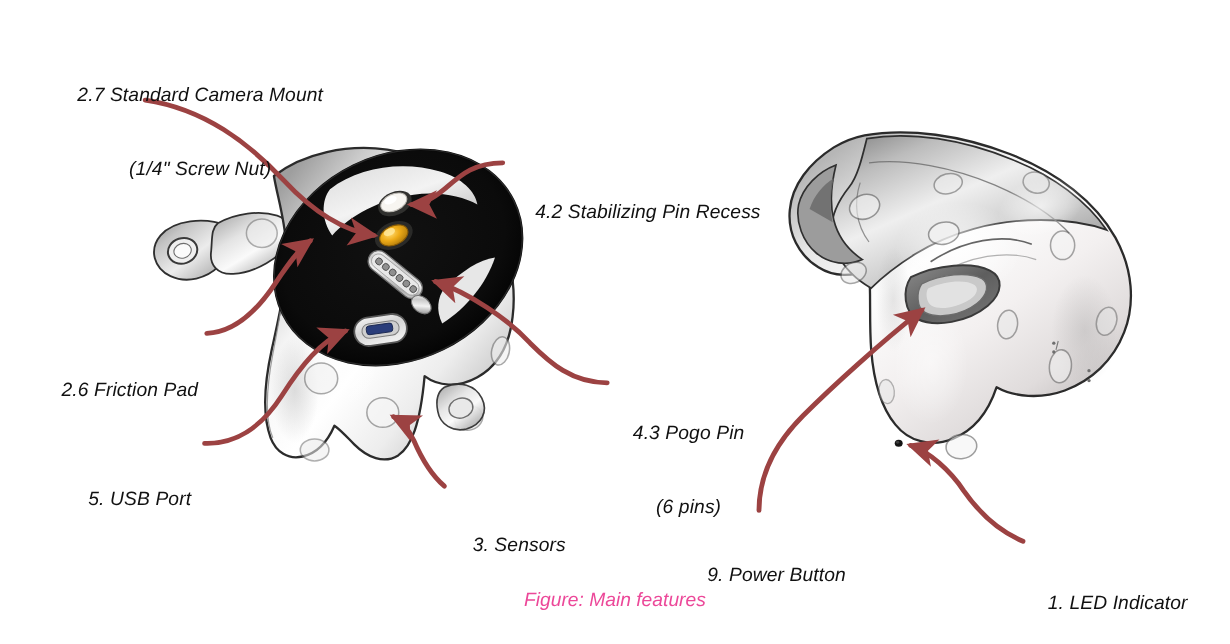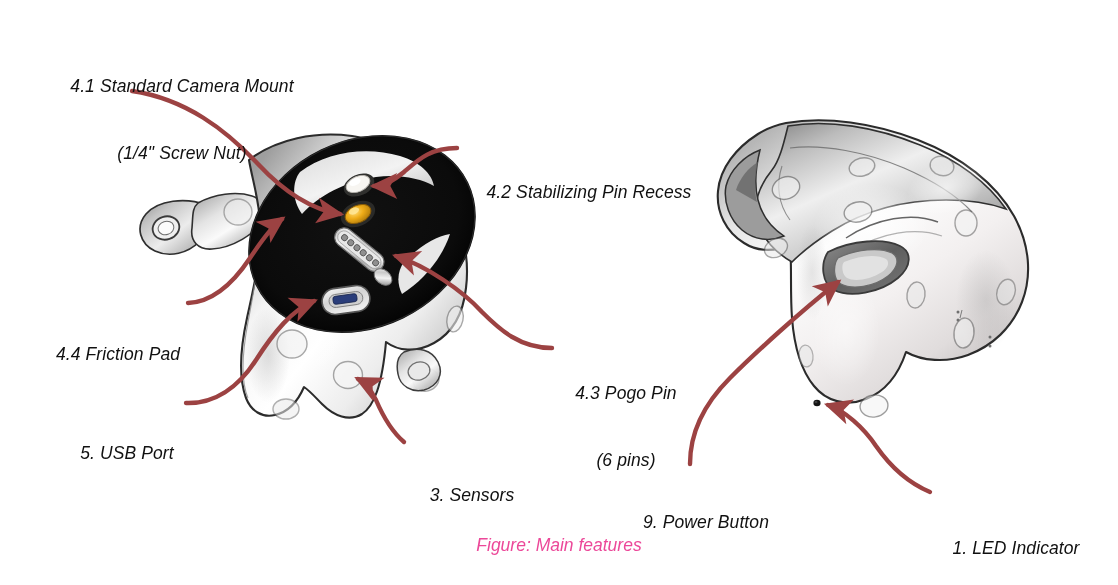--- a/index.html
+++ b/index.html
@@ -375,30 +375,30 @@
 
       <path d="M 690 464 C 690 430 706 402 730 378
                C 756 352 800 312 838 282" marker-end="url(#arrowHead)"></path>
 
       <path d="M 930 492 C 906 482 890 466 876 446
                C 864 428 844 410 828 405" marker-end="url(#arrowHead)"></path>
     </g>
   </svg>
 
   <div class="callout-label center" style="left:48px; top:30px; width:268px;">
-    <div>4.1 Standard Camera Mount</div>
+    <div>2.7 Standard Camera Mount</div>
     <div>(1/4" Screw Nut)</div>
   </div>
 
   <div class="callout-label left" style="left:464px; top:136px; width:250px;">
     <div>4.2 Stabilizing Pin Recess</div>
   </div>
 
   <div class="callout-label left" style="left:38px; top:298px; width:160px;">
-    <div>4.4 Friction Pad</div>
+    <div>2.6 Friction Pad</div>
   </div>
 
   <div class="callout-label center" style="left:558px; top:337px; width:136px;font-style:italic;">
     <div>4.3 Pogo Pin</div>
     <div>(6 pins)</div>
   </div>
 
   <div class="callout-label left" style="left:62px; top:397px; width:130px;">
     <div>5. USB Port</div>
   </div>

